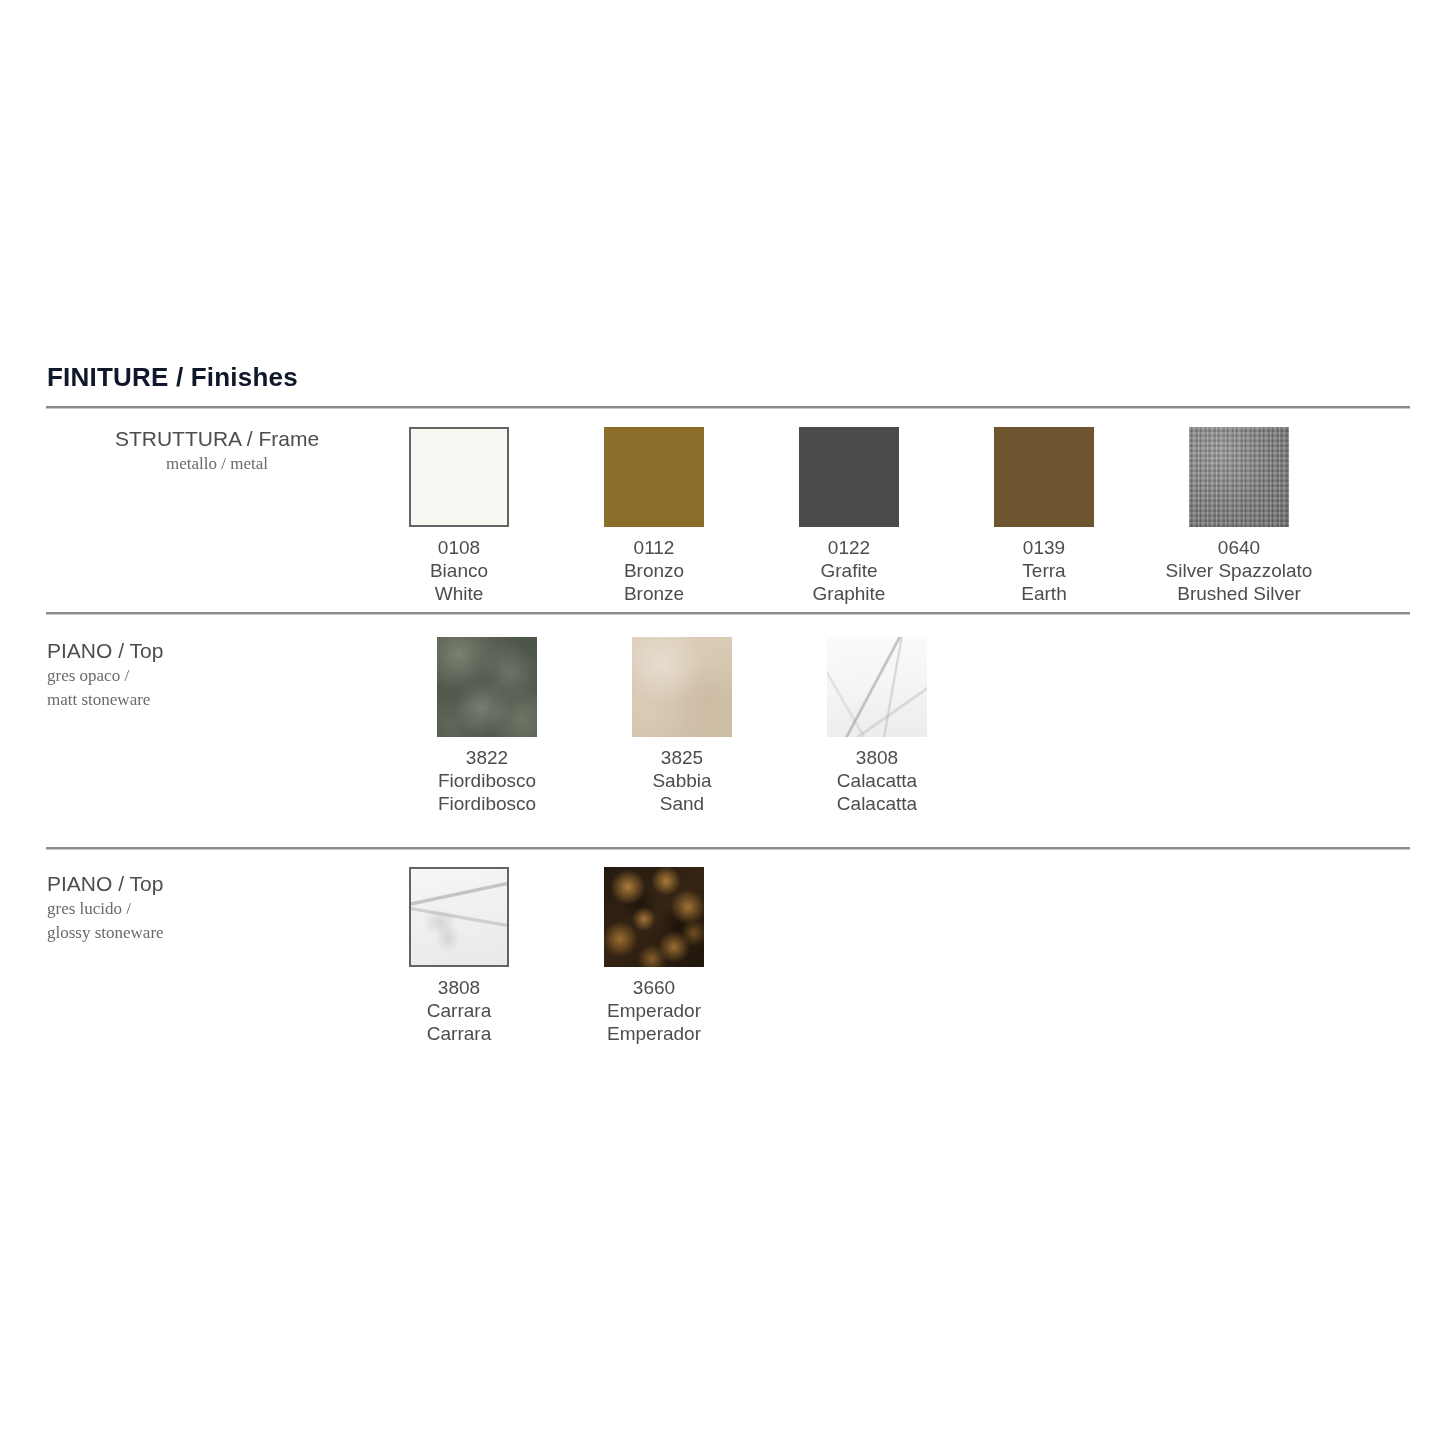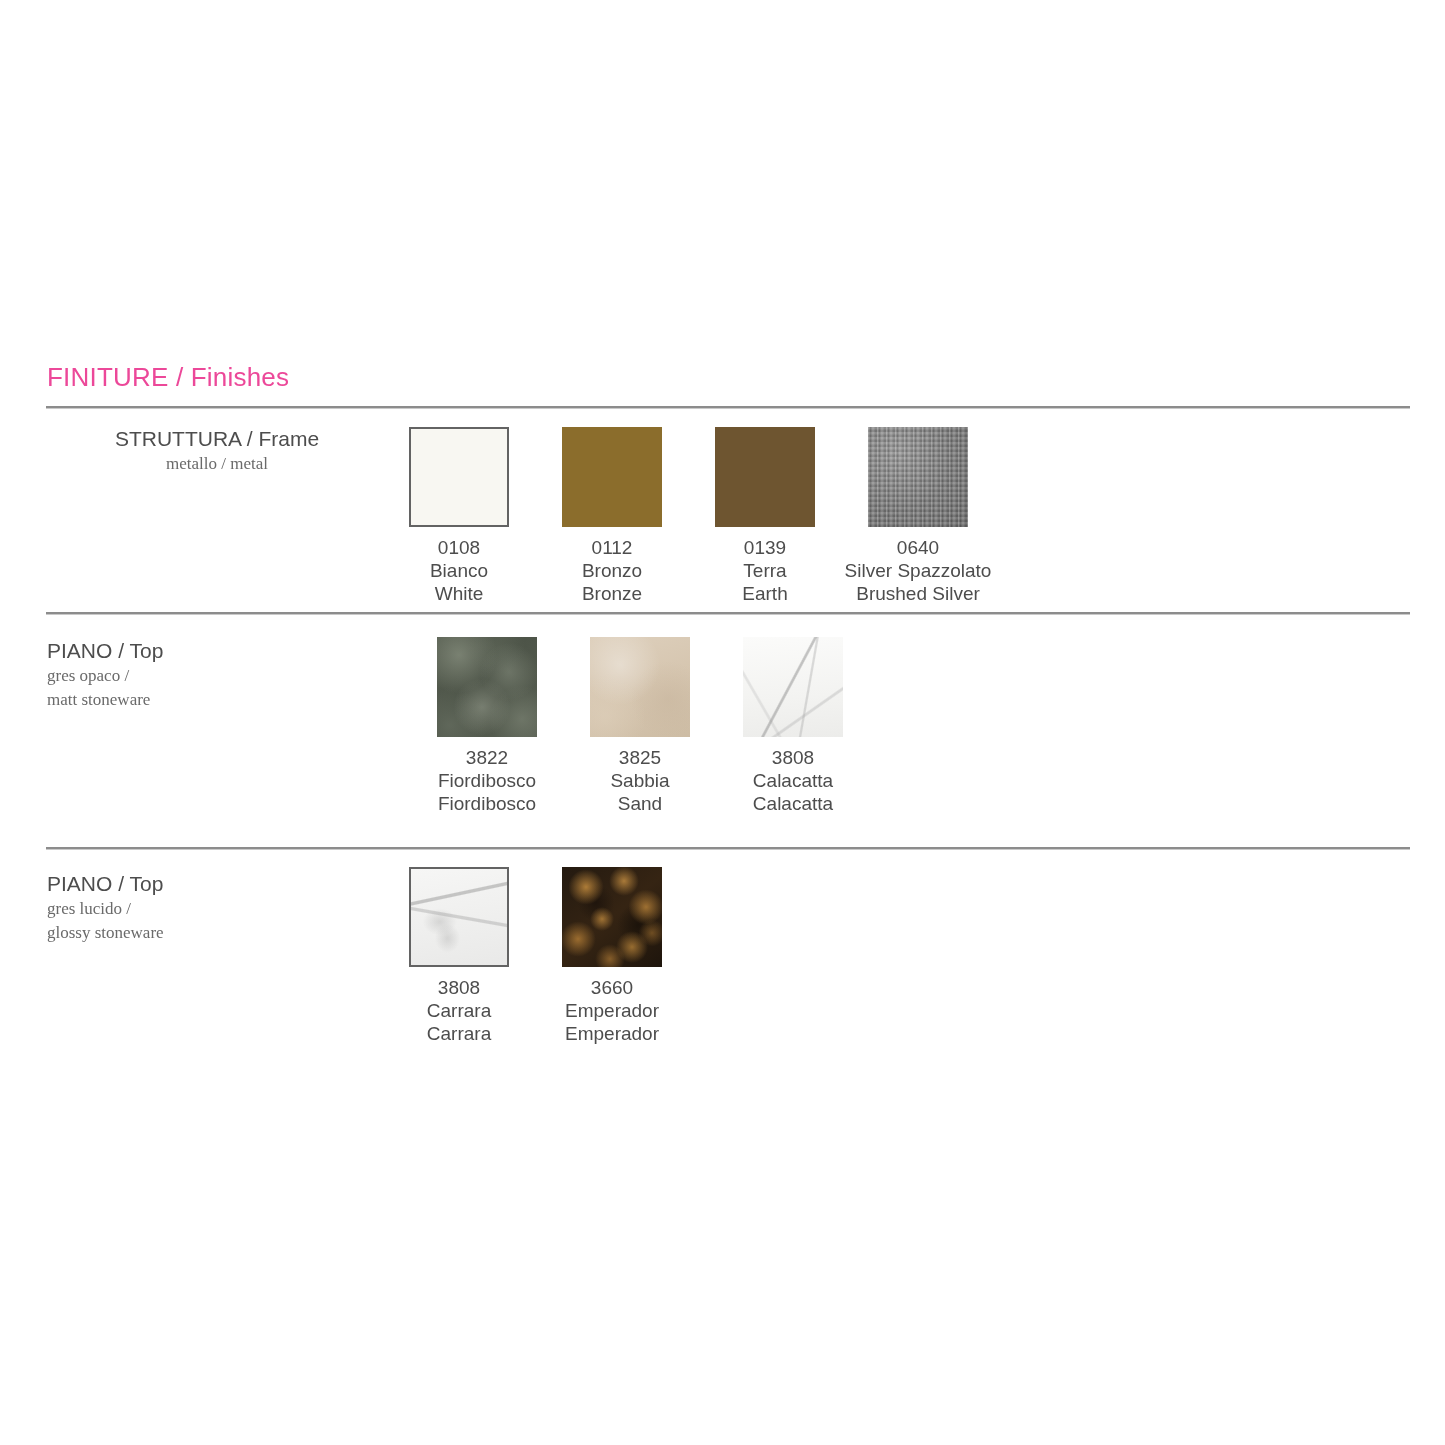--- a/index.html
+++ b/index.html
@@ -20,23 +20,23 @@
     width: 1445px;
     height: 1445px;
   }
 
   
   .finishes-title {
     position: absolute;
     left: 47px;
     top: 362px;
     font-size: 26px;
-    font-weight: 400;
+    font-weight: 700;
     letter-spacing: 0.2px;
-    color: #ec4899;
+    color: #0f172a;
     white-space: nowrap;
   }
 
   
   .rule {
     position: absolute;
     left: 46px;
     width: 1364px;
     height: 2px;
     background: #8c8c8c;
@@ -67,21 +67,21 @@
   }
   .sec-1 { top: 425px; text-align: center; }
   .sec-2 { top: 637px; }
   .sec-3 { top: 870px; }
 
   
   .swatch-row {
     position: absolute;
     left: 409px;
     display: flex;
-    gap: 53px;
+    gap: 95px;
   }
   .row-1 { top: 427px; }
   .row-2 { top: 637px; margin-left: 28px; }
   .row-3 { top: 867px; }
 
   .swatch-cell {
     width: 100px;
     display: flex;
     flex-direction: column;
     align-items: center;
@@ -242,20 +242,28 @@
       </div>
       <div class="swatch-cell">
         <div class="chip" style="background: rgb(139, 109, 44);"></div>
         <div class="chip-caption">
           <span class="code">0112</span>
           <span class="it">Bronzo</span>
           <span class="en">Bronze</span>
         </div>
       </div>
       <div class="swatch-cell">
+        <div class="chip" style="background: rgb(74, 75, 75);"></div>
+        <div class="chip-caption">
+          <span class="code">0122</span>
+          <span class="it">Grafite</span>
+          <span class="en">Graphite</span>
+        </div>
+      </div>
+      <div class="swatch-cell">
         <div class="chip" style="background: rgb(110, 85, 48);"></div>
         <div class="chip-caption">
           <span class="code">0139</span>
           <span class="it">Terra</span>
           <span class="en">Earth</span>
         </div>
       </div>
       <div class="swatch-cell">
         <div class="chip tex-brushed-silver"></div>
         <div class="chip-caption">

